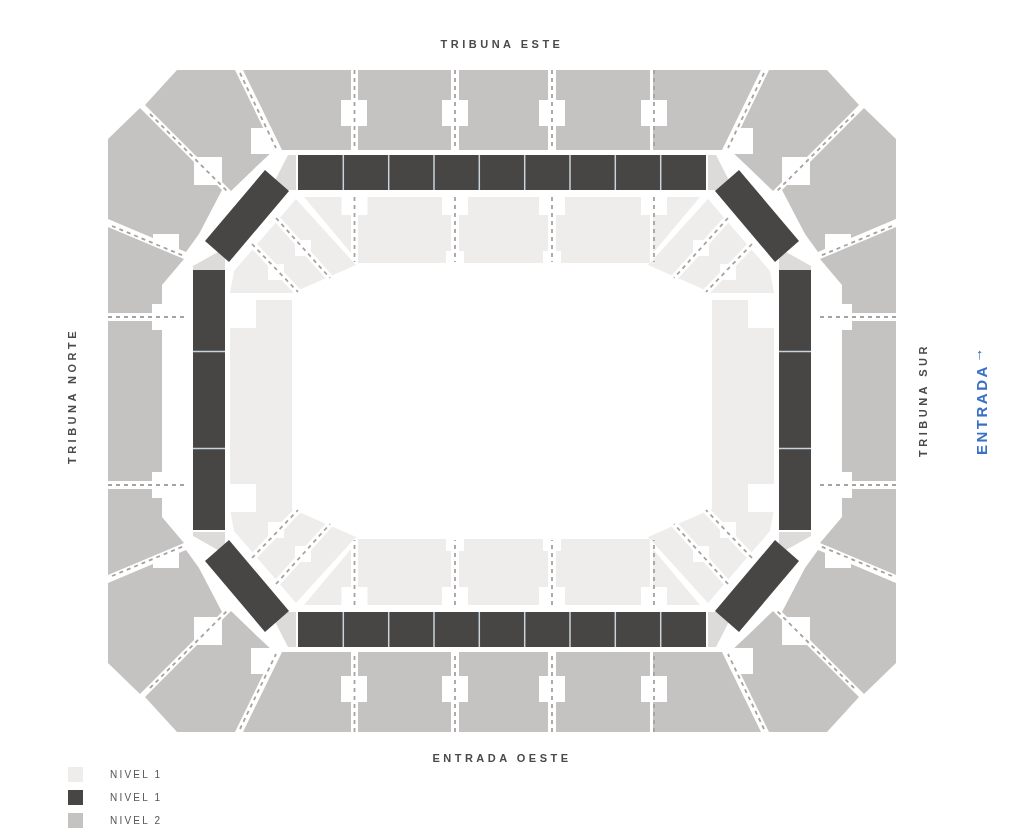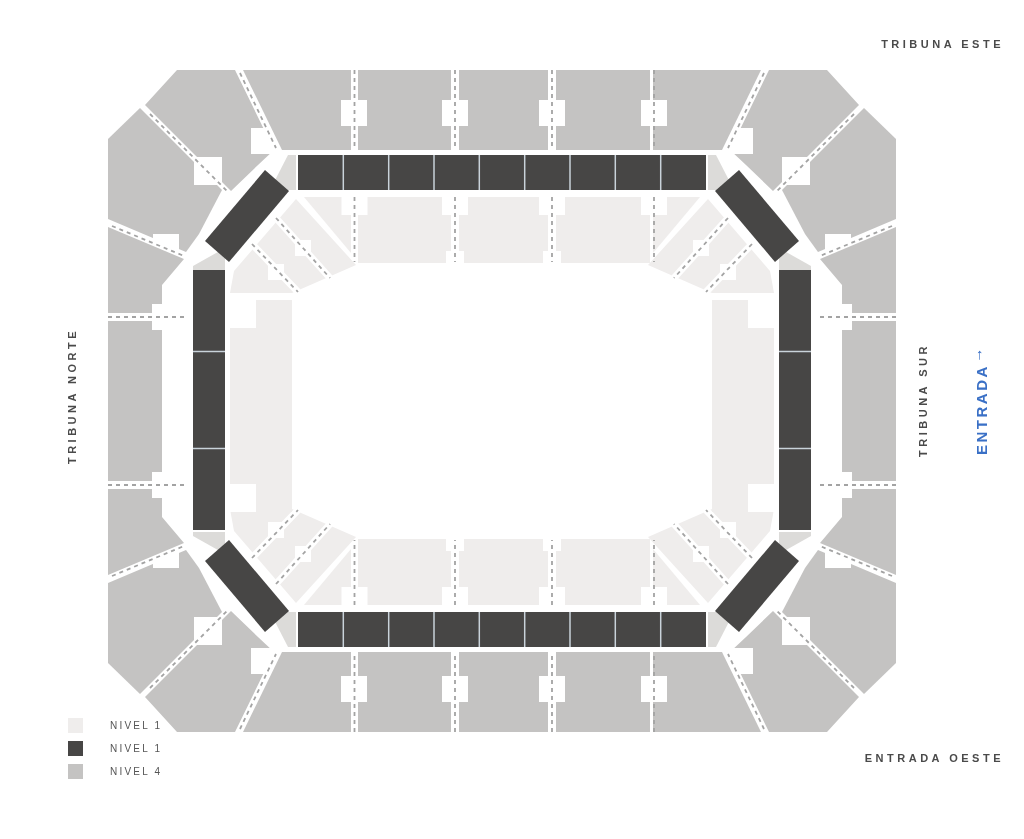--- a/index.html
+++ b/index.html
@@ -5,29 +5,29 @@
   html,body{margin:0;padding:0;background:#fff;}
   .stage{
     position:relative;width:1024px;height:839px;background:#ffffff;overflow:hidden;
     font-family:"Liberation Sans", sans-serif;
   }
   .stage svg{position:absolute;left:0;top:0;}
   .side-label{
     position:absolute;color:var(--label_gray);font-size:11px;font-weight:600;
     letter-spacing:3.5px;white-space:nowrap;
   }
-  .side-label.h{left:0;width:1004px;text-align:right;}
+  .side-label.h{left:0;width:1004px;text-align:center;}
   .side-label.v{transform:rotate(-90deg);transform-origin:center center;}
   .entrance-label{
     position:absolute;color:var(--entrance_blue);font-size:15px;font-weight:bold;
     letter-spacing:2.5px;white-space:nowrap;transform:rotate(-90deg);
     transform-origin:center center;
   }
   .entrance-label .arrow{display:inline-block;transform:rotate(90deg);font-weight:bold;}
-  .legend{position:absolute;left:68px;top:717px;}
+  .legend{position:absolute;left:68px;top:766px;}
   .legend-row{display:flex;align-items:center;height:16px;margin-bottom:7px;}
   .legend-swatch{width:15px;height:15px;margin-right:27px;flex:none;}
   .legend-label{font-size:10px;color:#555555;letter-spacing:2.2px;white-space:nowrap;}
   .n1{fill:var(--nivel1);} .n2{fill:var(--nivel2);} .n3{fill:var(--nivel3);}
   .conn{fill:var(--connector);}
   .notch{fill:#ffffff;}
   .dash{stroke:var(--dash);stroke-width:1.8;stroke-dasharray:4 4;fill:none;}
   .gapline{stroke:#ffffff;stroke-width:7;fill:none;}
   .sep{stroke:var(--separator);stroke-width:1.5;fill:none;}
 </style>
@@ -151,17 +151,17 @@
     <div class="legend-row">
       <div class="legend-swatch" style="background: rgb(239, 237, 236);"></div>
       <div class="legend-label">NIVEL 1</div>
     </div>
     <div class="legend-row">
       <div class="legend-swatch" style="background: rgb(71, 70, 69);"></div>
       <div class="legend-label">NIVEL 1</div>
     </div>
     <div class="legend-row">
       <div class="legend-swatch" style="background: rgb(196, 195, 194);"></div>
-      <div class="legend-label">NIVEL 4</div>
+      <div class="legend-label">NIVEL 2</div>
     </div>
   </div>
 
 </div>
 
 </body></html>

